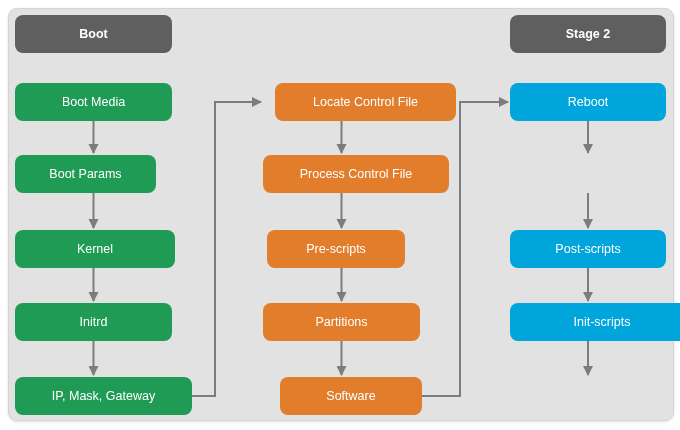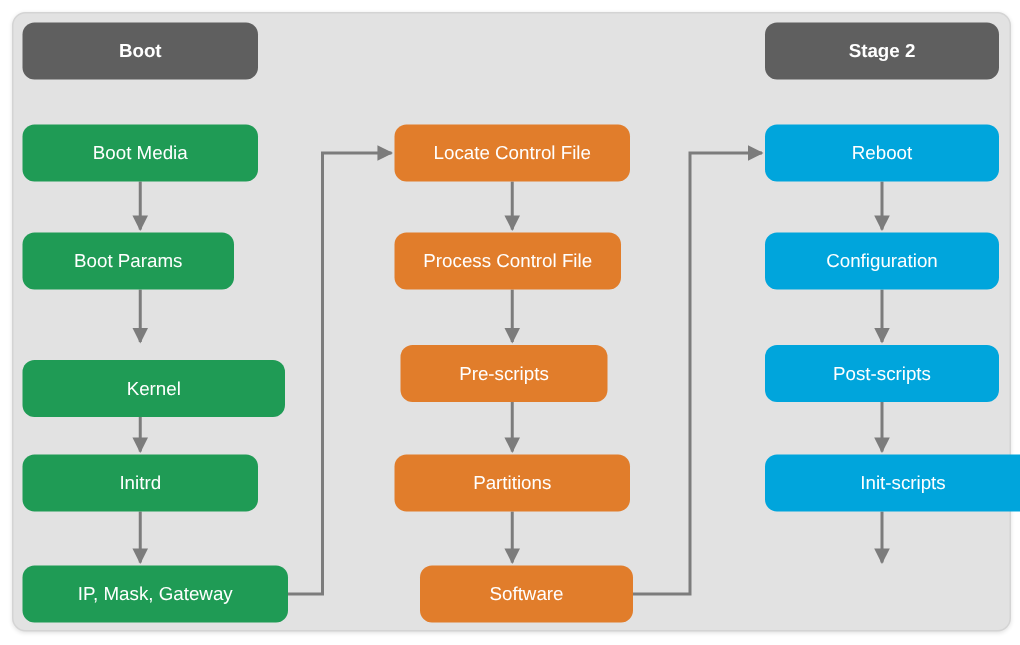--- a/index.html
+++ b/index.html
@@ -94,28 +94,27 @@
 
       <path d="M420 396 L460 396 L460 102 L508 102" marker-end="url(#arrow)"></path>
     </g>
   </svg>
 
   <div class="node header" style="left:15px;top:15px;width:157px">Boot</div>
   <div class="node header" style="left:510px;top:15px;width:156px">Stage 2</div>
 
   <div class="node green" style="left:15px;top:83px;width:157px">Boot Media</div>
   <div class="node green" style="left:15px;top:155px;width:141px">Boot Params</div>
-  <div class="node green" style="left:15px;top:240px;width:175px">Kernel</div>
+  <div class="node green" style="left:15px;top:230px;width:160px">Kernel</div>
   <div class="node green" style="left:15px;top:303px;width:157px">Initrd</div>
   <div class="node green" style="left:15px;top:377px;width:177px">IP, Mask, Gateway</div>
 
-  <div class="node orange" style="left:263px;top:83px;width:157px">Locate Control File</div>
-  <div class="node orange" style="left:263px;top:155px;width:151px">Process Control File</div>
+  <div class="node orange" style="left:275px;top:83px;width:181px">Locate Control File</div>
+  <div class="node orange" style="left:263px;top:155px;width:186px">Process Control File</div>
   <div class="node orange" style="left:267px;top:230px;width:138px">Pre-scripts</div>
   <div class="node orange" style="left:263px;top:303px;width:157px">Partitions</div>
   <div class="node orange" style="left:280px;top:377px;width:142px">Software</div>
 
   <div class="node blue" style="left:510px;top:83px;width:156px">Reboot</div>
-  <div class="node blue" style="left:510px;top:155px;width:156px">Configuration</div>
   <div class="node blue" style="left:510px;top:230px;width:156px">Post-scripts</div>
   <div class="node blue" style="left:510px;top:303px;width:184px">Init-scripts</div>
 
 </div>
 
 </body></html>

